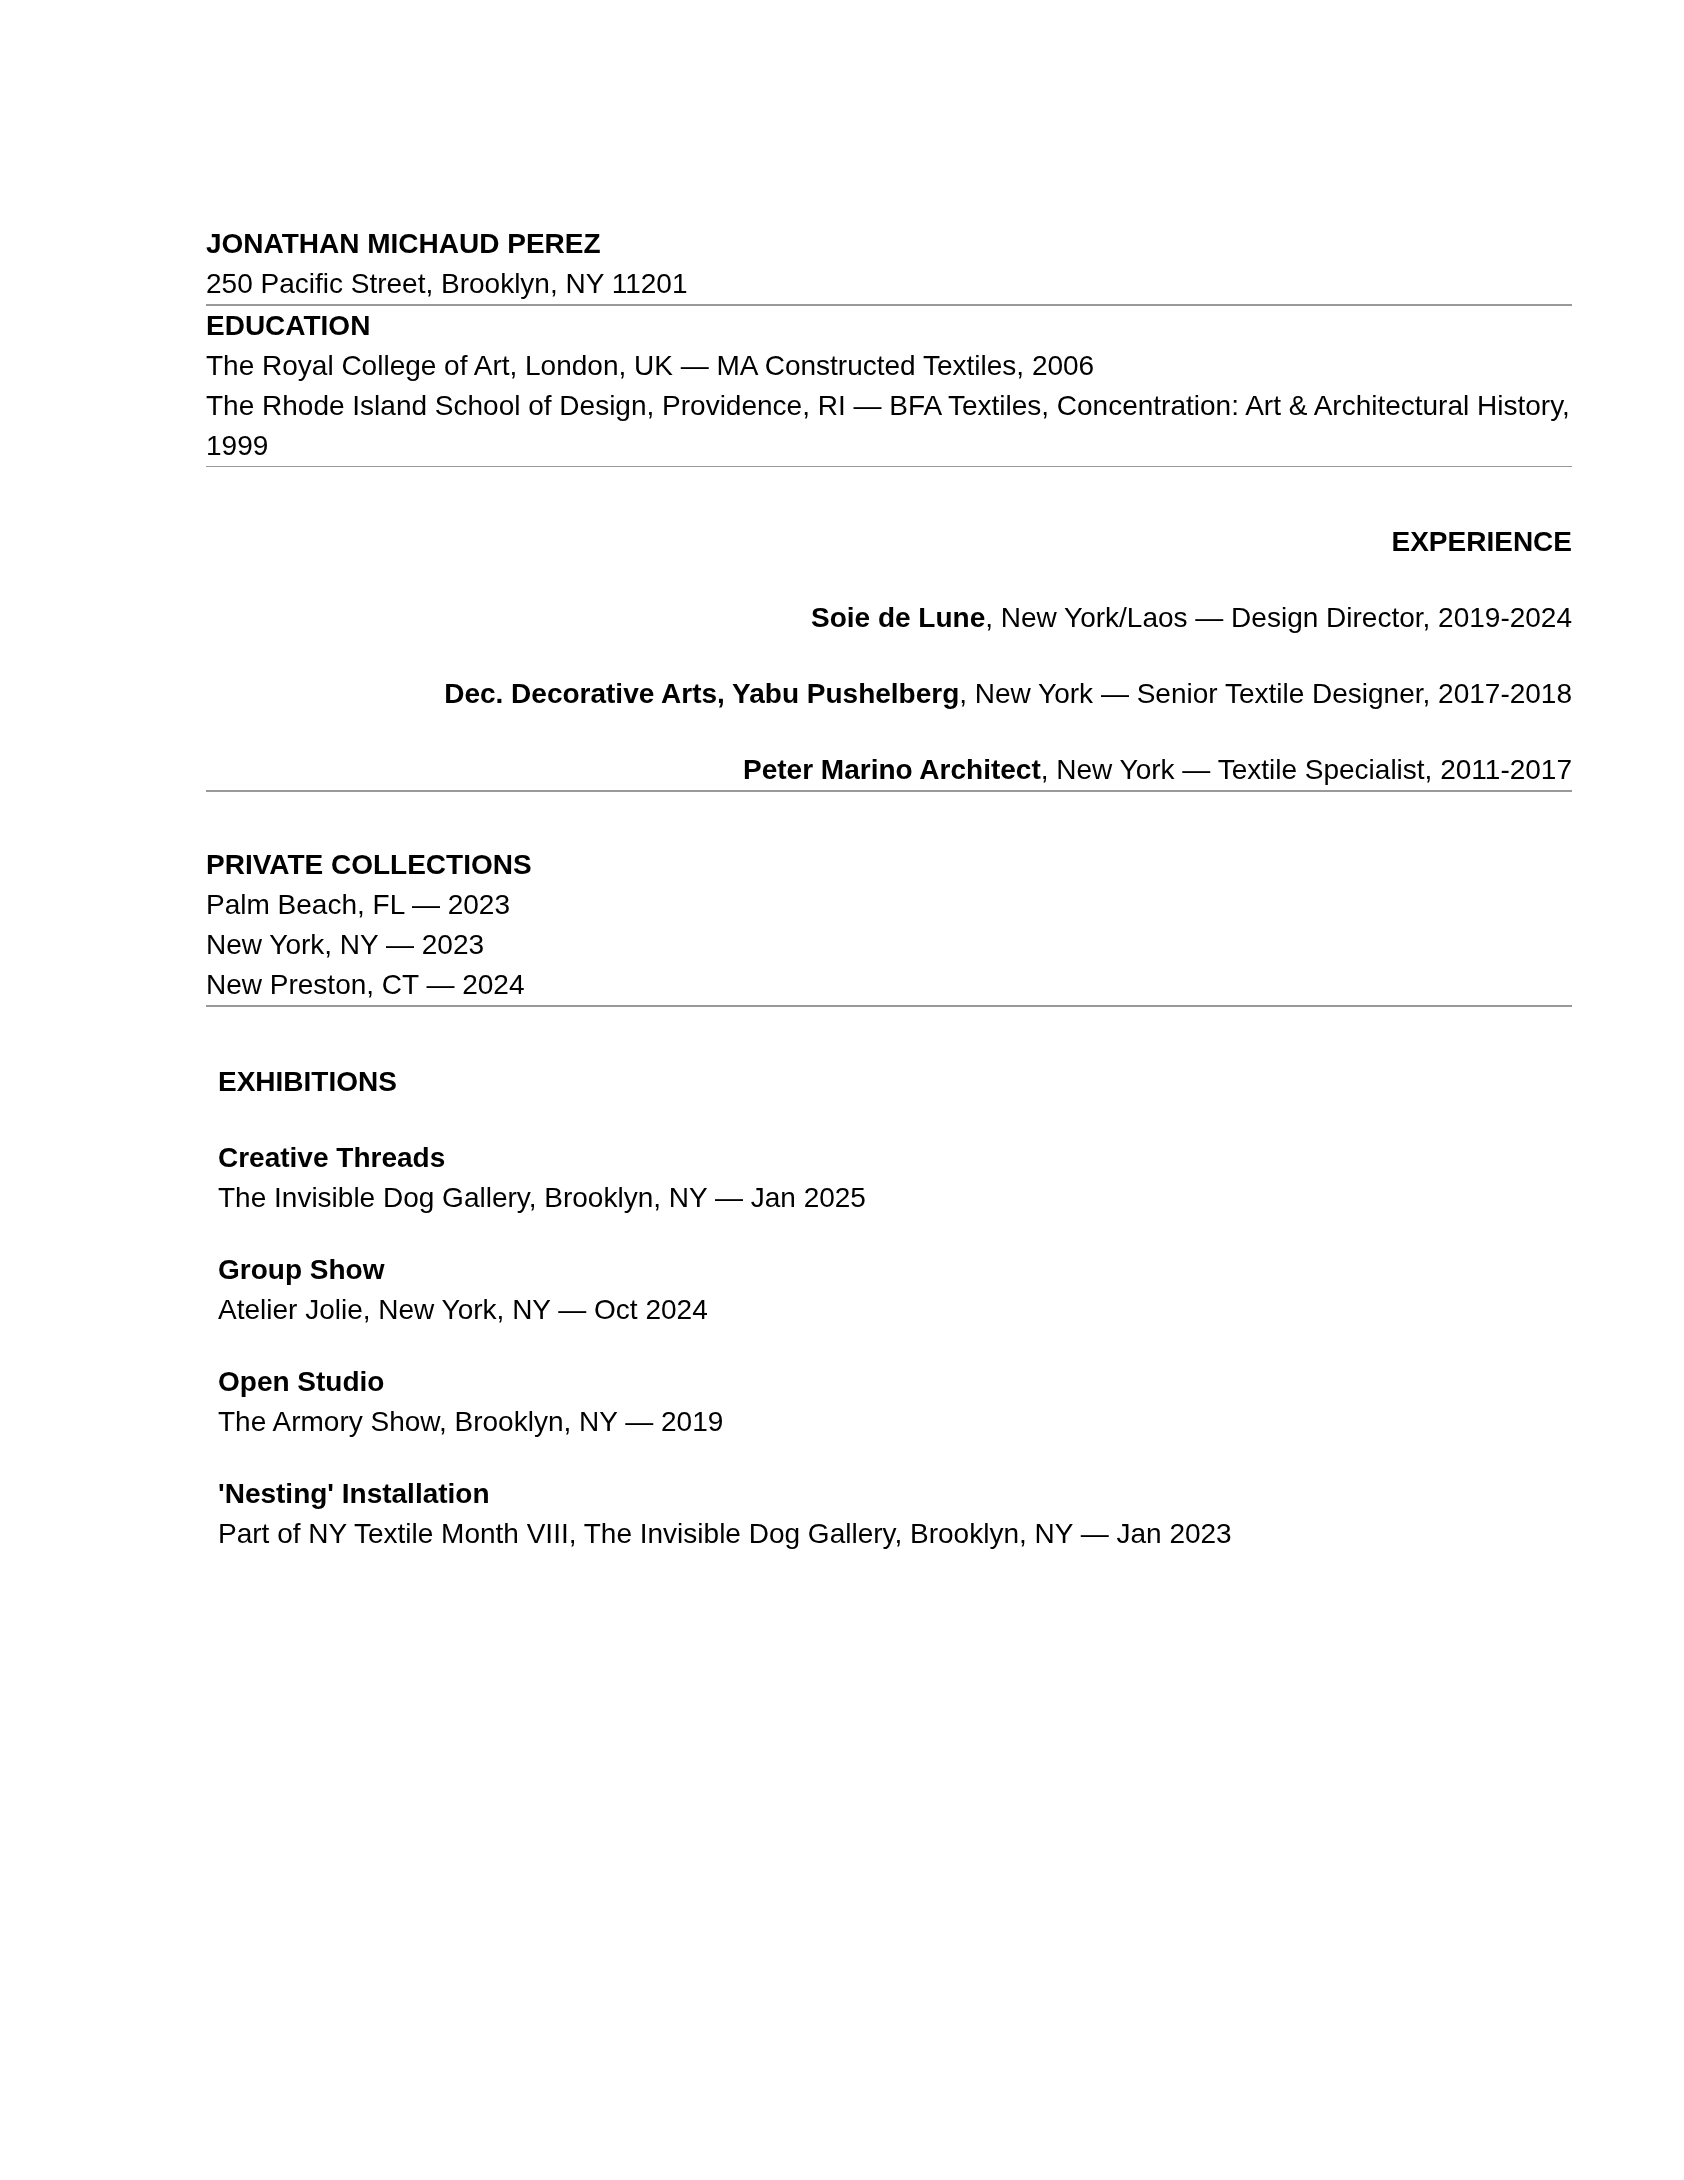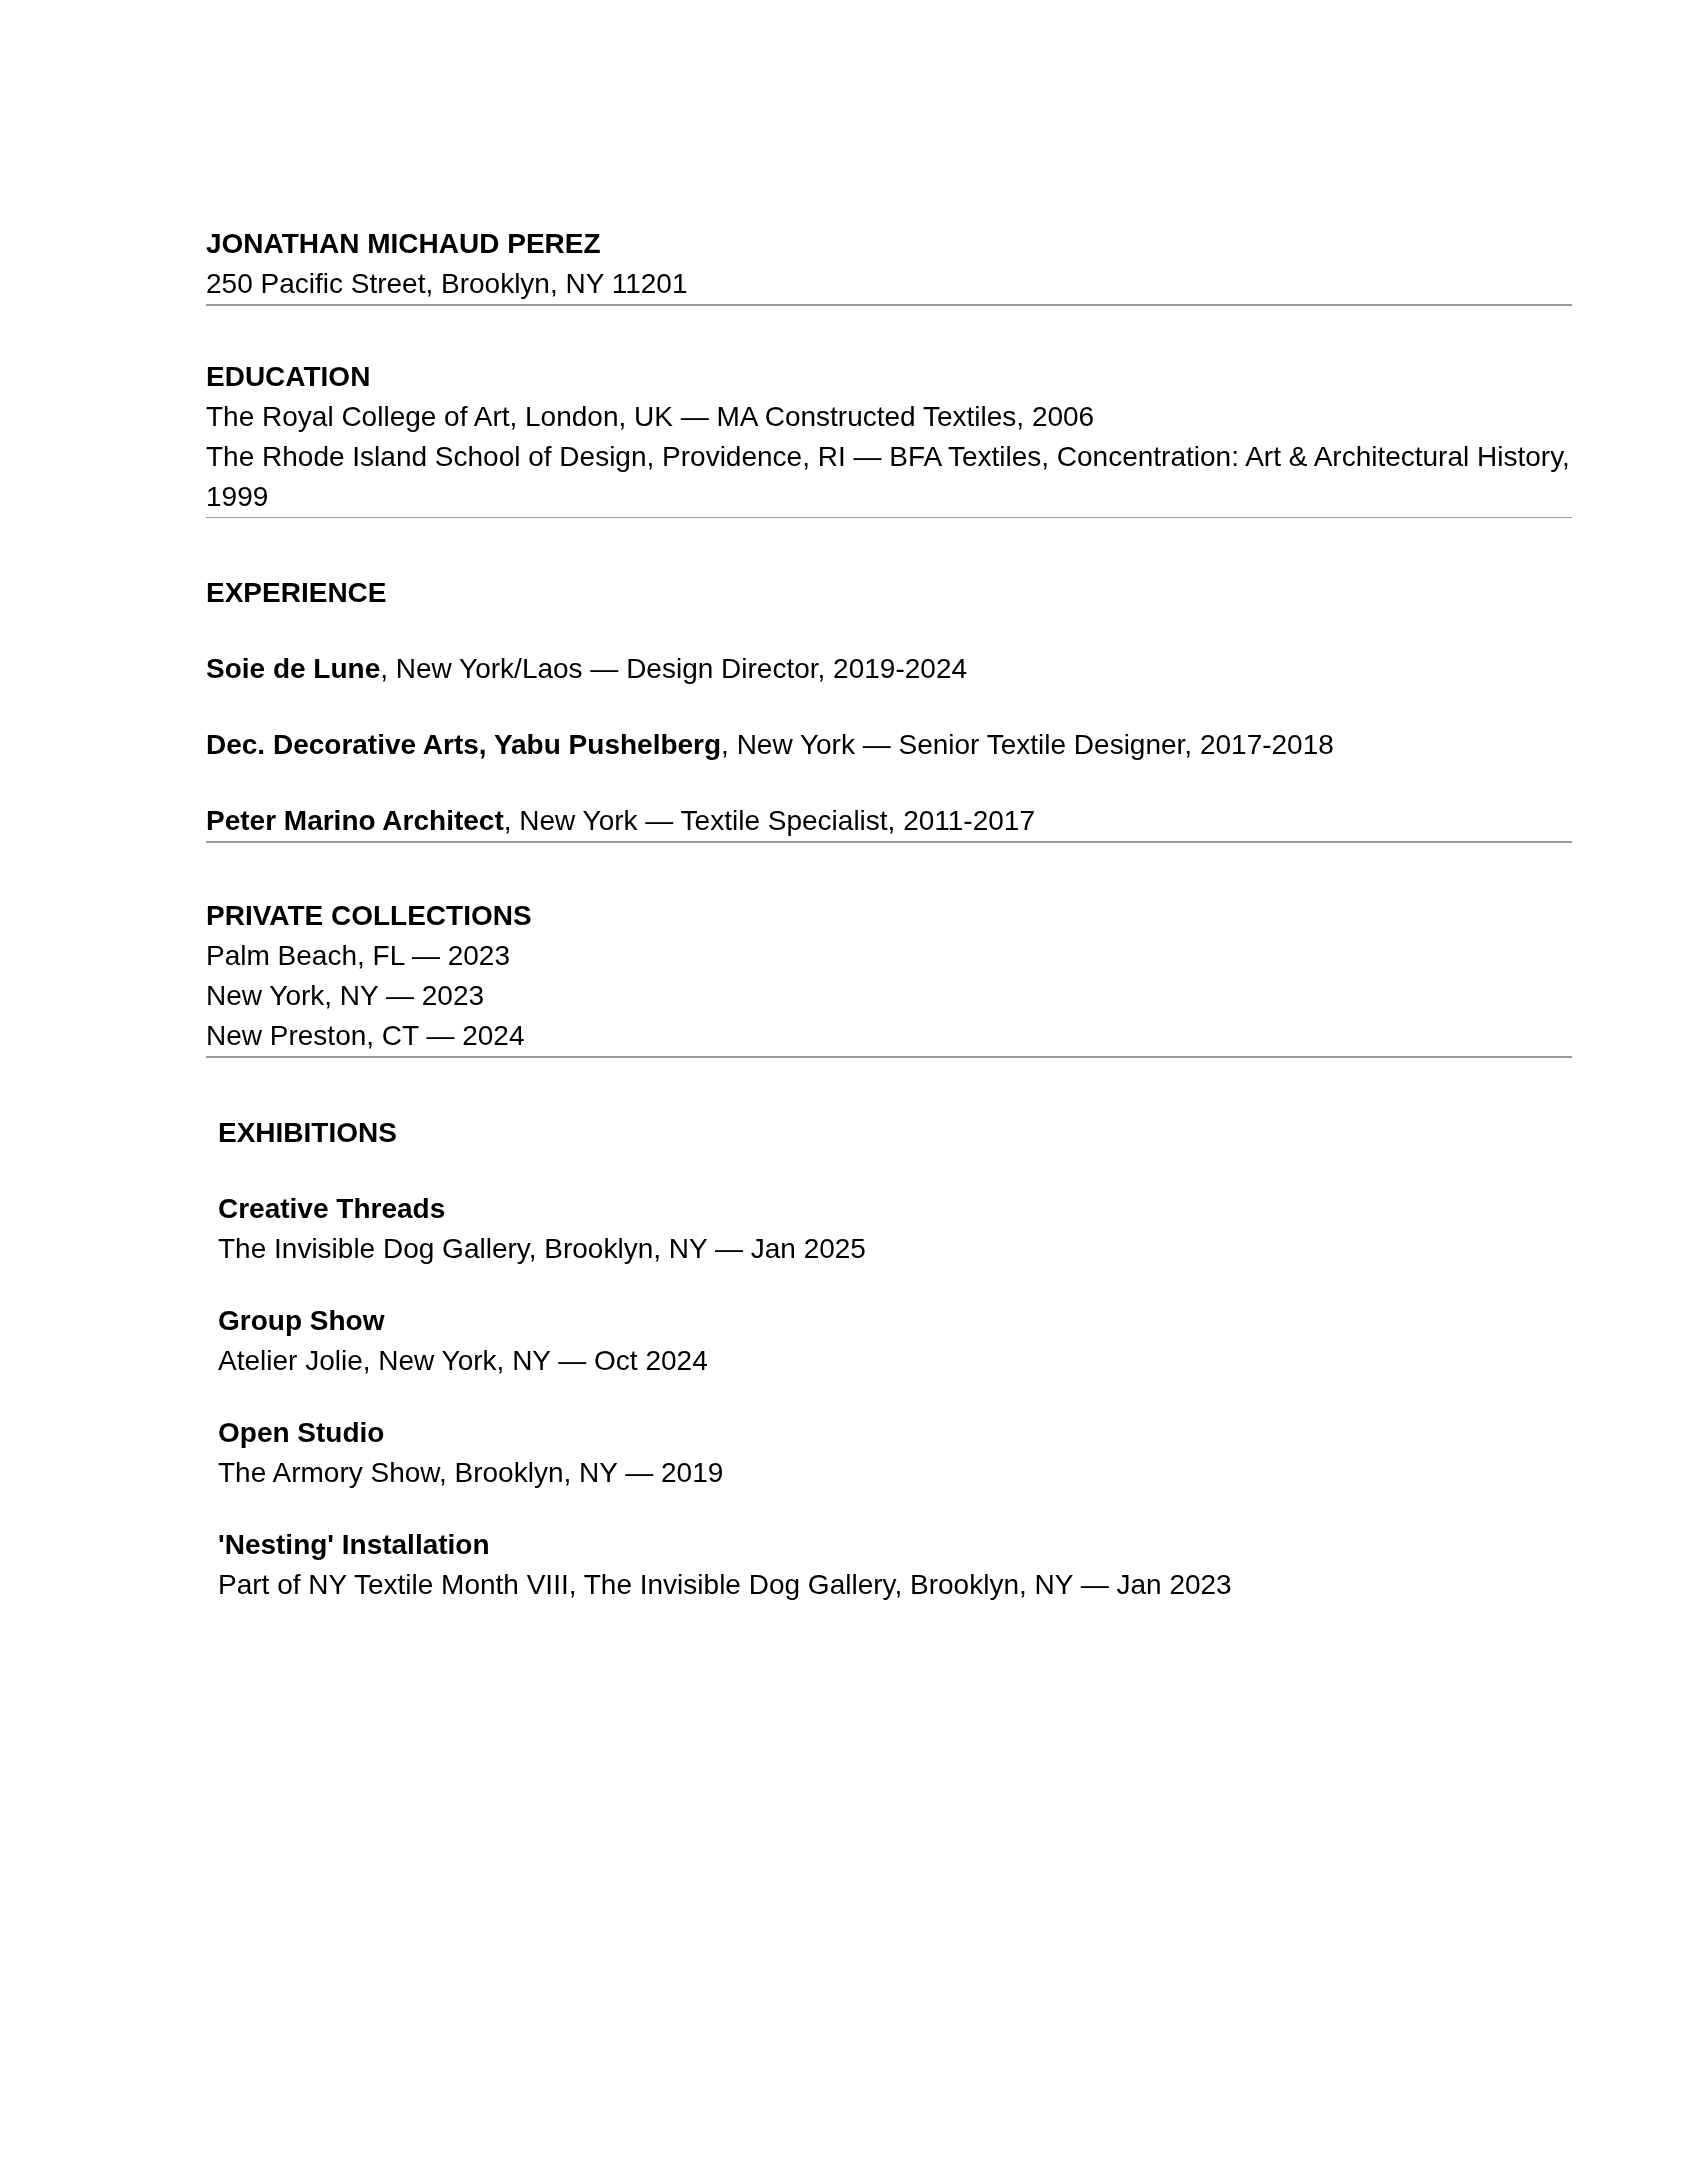--- a/index.html
+++ b/index.html
@@ -22,22 +22,22 @@
     border: none;
     height: 1.7px;
     background: #999999;
     margin: 0;
     width: 100%;
   }
   .hr1 { margin-top: 61px; }
   .hr2 { margin-top: 46px; }
   .hr3 { margin-top: 40px; }
   .hr4 { margin-top: 60px; }
-  .education   { margin-top: 51px; }
-  .experience  { margin-top: 55px; }
+  .education   { }
+  .experience  { margin-top: 55px; text-align: right; }
   .collections { margin-top: 53px; }
   .exhibitions { margin-top: 55px; margin-left: 12px; }
   .experience p.entry { margin-top: 36px; }
   .exhibitions div.entry { margin-top: 32px; }
   .exhibitions div.entry.first { margin-top: 36px; }
 </style>
 </head>
 <body>
 
 <div class="page">

